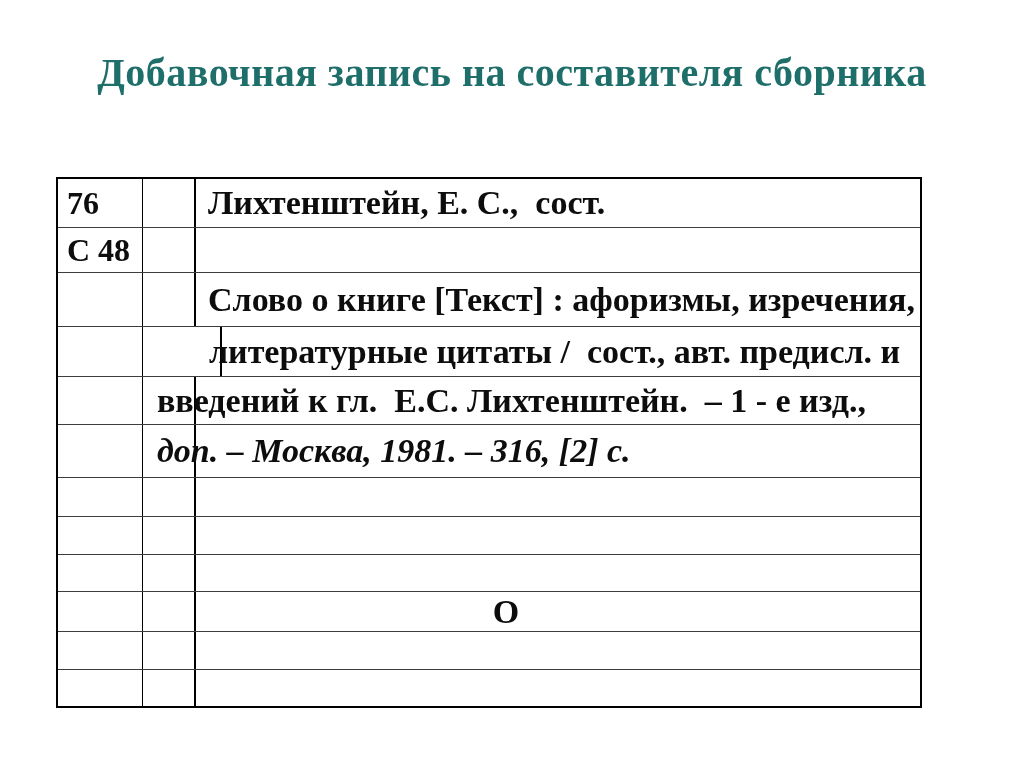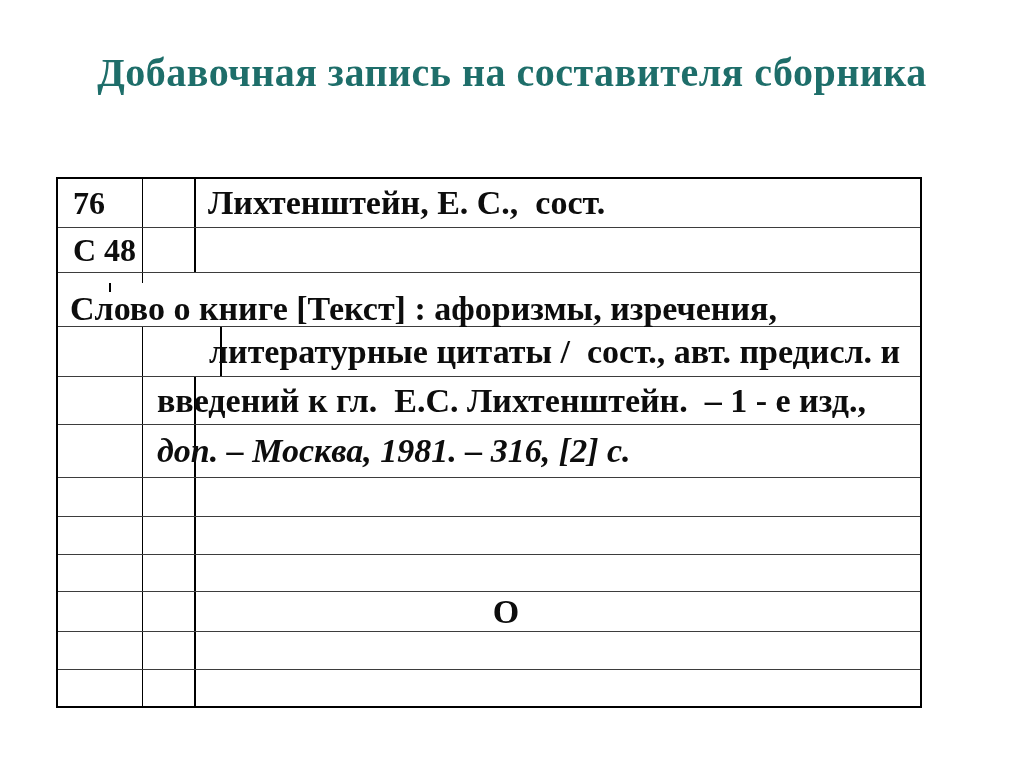--- a/index.html
+++ b/index.html
@@ -40,41 +40,41 @@
   .row {
     display: flex;
     box-sizing: border-box;
     border-bottom: 1px solid #3d3d3d;
     flex: 0 0 auto;
   }
   .row:last-child { border-bottom: none; }
   
   .row:nth-child(1)  { height: 49px; }
   .row:nth-child(2)  { height: 45px; }
-  .row:nth-child(3)  { height: 54px; flex-direction: column; }
+  .row:nth-child(3)  { height: 54px; }
   .row:nth-child(4)  { height: 50px; gap: 26px; }
   .row:nth-child(5)  { height: 48px; }
   .row:nth-child(6)  { height: 53px; font-style: italic; }
   .row:nth-child(7)  { height: 39px; }
   .row:nth-child(8)  { height: 38px; }
   .row:nth-child(9)  { height: 37px; }
   .row:nth-child(10) { height: 40px; }
   .row:nth-child(11) { height: 38px; }
   .row:nth-child(12) { height: 36px; }
   .cell {
     display: flex;
     align-items: center;
     box-sizing: border-box;
     height: 100%;
     overflow: visible;
   }
   .c1 {
     width: 85px;
     border-right: 1px solid #000000;
-    padding-left: 15px;
+    padding-left: 9px;
   }
   .c2 {
     width: 53px;
     border-right: 2px solid #000000;
   }
   .c3 {
     flex: 1;
     padding-left: 12px;
     position: relative;
   }

